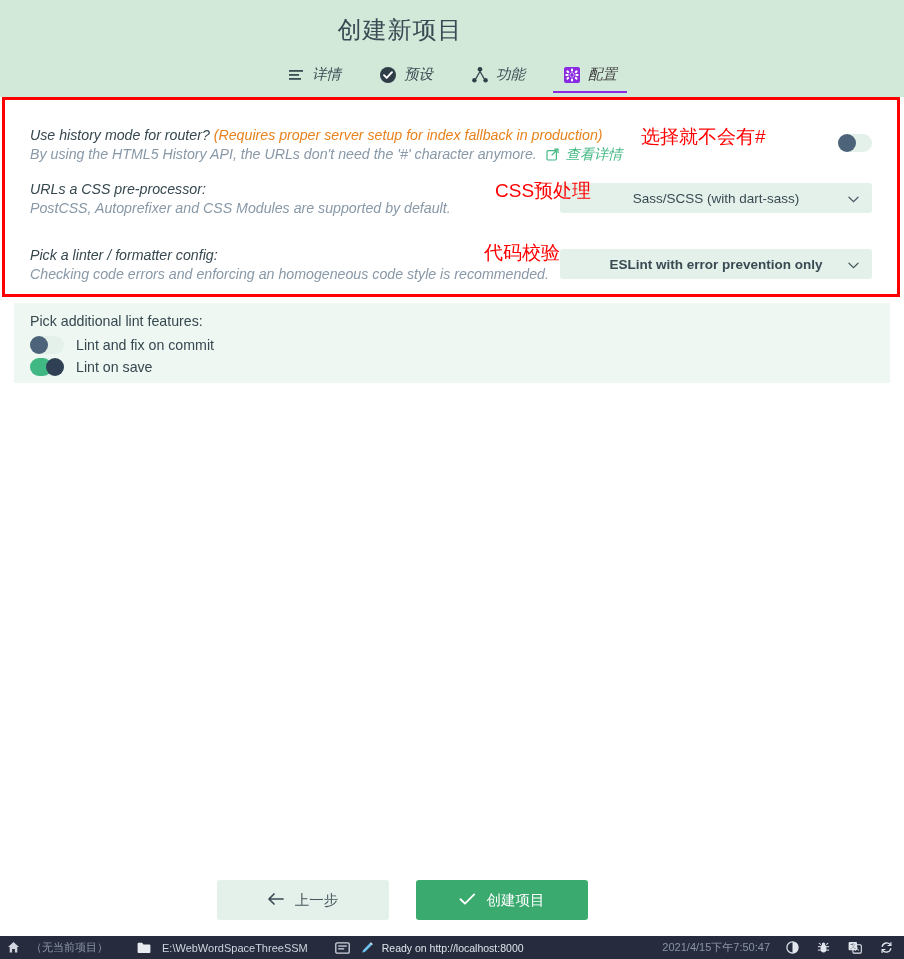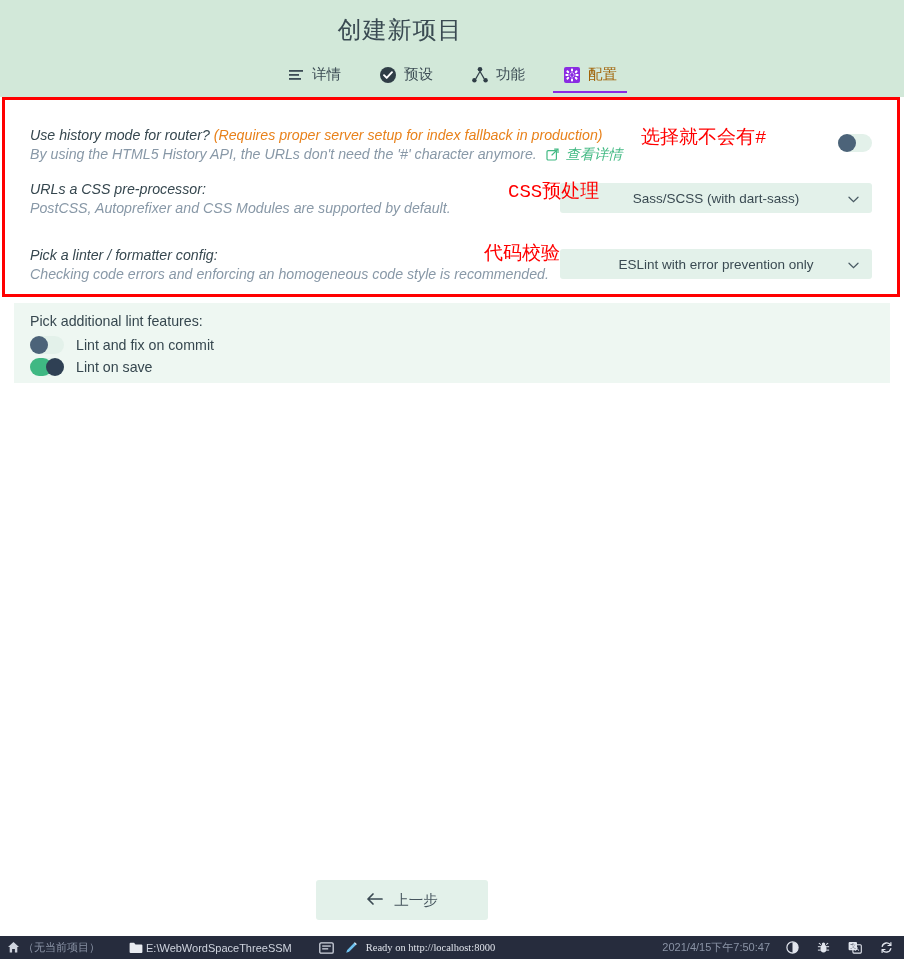--- a/index.html
+++ b/index.html
@@ -44,26 +44,27 @@
     align-items: flex-end;
     gap: 34px;
   }
   .tab {
     display: flex;
     align-items: center;
     gap: 7px;
     padding: 3px 2px 9px 2px;
     cursor: pointer;
     position: relative;
+    font-style: italic;
   }
   .tab-label {
     font-size: 14.5px;
     color: #3d4d55;
   }
-  .tab.active .tab-label { color: #a16207; }
+  .tab.active .tab-label { color: #404040; }
   .tab.active::after {
     content: "";
     position: absolute;
     left: -8px; right: -8px; bottom: 0;
     height: 2.5px;
     background: #8a2be2;
   }
   .tab-icon {
     width: 18px; height: 18px;
     display: flex; align-items: center; justify-content: center;
@@ -205,21 +206,20 @@
     color: #36474f;
   }
 
   
   .annotation {
     position: absolute;
     color: #ff0000;
     font-size: 19px;
     white-space: nowrap;
     z-index: 6;
-    font-family: Liberation Mono, monospace;
   }
 
   
   .footer-actions {
     position: absolute;
     left: 0; top: 880px;
     width: 804px;
     display: flex;
     justify-content: center;
     gap: 27px;
@@ -256,29 +256,29 @@
     height: 23px;
     background: #262c3d;
     display: flex;
     align-items: center;
     color: #cfd4de;
     font-size: 11px;
   }
   .sb-item {
     display: flex;
     align-items: center;
-    gap: 3px;
+    gap: 11px;
     padding: 0 7px;
     height: 23px;
     cursor: pointer;
     white-space: nowrap;
   }
   .sb-dim { color: #8a93a5; }
   .sb-mono {
-    font-family: Liberation Serif, serif;
+    font-family: Liberation Sans, sans-serif;
     font-size: 10.5px;
     color: #dfe3ea;
   }
   .sb-spacer { flex: 1 1 auto; }
   .sb-icon { display: flex; align-items: center; justify-content: center; }
 </style>
 </head>
 <body>
 
 <div id="root">
@@ -392,38 +392,38 @@
           </span>
         </div>
       </div>
     </div>
 
     <div class="prompt-row" style="padding-top:16px; height:62px;">
       <div class="prompt-text">
         <div class="prompt-q">Pick a linter / formatter config:</div>
         <div class="prompt-d">Checking code errors and enforcing an homogeneous code style is recommended.</div>
       </div>
-      <div style="position:absolute; right:18px; top:19px;">
+      <div style="position:absolute; right:18px; top:19px;font-weight:bold;">
         <div class="select">
           <span class="select-value">ESLint with error prevention only</span>
           <span class="select-caret">
             <svg width="11" height="7" viewBox="0 0 11 7">
                 <path d="M1 1.3 L5.5 5.6 L10 1.3" fill="none" stroke="#4a5b64" stroke-width="1.3" stroke-linecap="round"></path>
               </svg>
           </span>
         </div>
       </div>
     </div>
 
   </div>
 
   <div class="red-box"></div>
 
   <div class="annotation" style="left:641px; top:124px;">选择就不会有#</div>
-  <div class="annotation" style="left:508px; top:178px;">CSS预处理</div>
+  <div class="annotation" style="left:495px; top:178px;">CSS预处理</div>
   <div class="annotation" style="left:484px; top:240px;">代码校验</div>
 
   <div class="lint-block">
     <div class="lint-title">Pick additional lint features:</div>
 
     <div class="lint-item">
       <div class="switch off">
         <div class="knob"></div>
       </div>
       <span class="lint-label">Lint and fix on commit</span>
@@ -440,20 +440,28 @@
   <div class="footer-actions">
     <button class="btn btn-prev">
       <span>
         <svg width="17" height="14" viewBox="0 0 17 14">
           <path d="M16 7 L2 7 M7 2 L2 7 L7 12" fill="none" stroke="#3b4a53" stroke-width="1.7" stroke-linecap="round" stroke-linejoin="round"></path>
         </svg>
       </span>
       <span>上一步</span>
     </button>
 
+    <button class="btn btn-create">
+      <span>
+        <svg width="17" height="14" viewBox="0 0 17 14">
+          <path d="M1.5 7.2 L6 11.6 L15.2 2.4" fill="none" stroke="#ffffff" stroke-width="1.9" stroke-linecap="round" stroke-linejoin="round"></path>
+        </svg>
+      </span>
+      <span>创建项目</span>
+    </button>
   </div>
 
   <div class="statusbar">
 
     <div class="sb-item">
       <span class="sb-icon">
         <svg width="13" height="13" viewBox="0 0 13 13">
             <path d="M6.5 1 L12 6 L10.3 6 L10.3 11.6 L7.9 11.6 L7.9 8.1 L5.1 8.1 L5.1 11.6 L2.7 11.6 L2.7 6 L1 6 Z" fill="#cfd4de"></path>
           </svg>
       </span>

